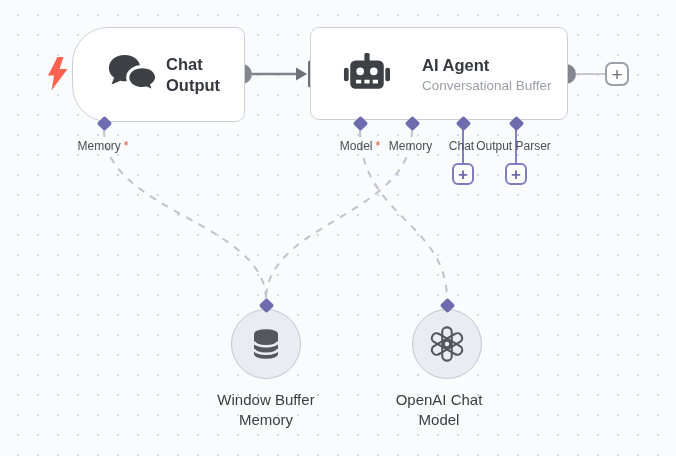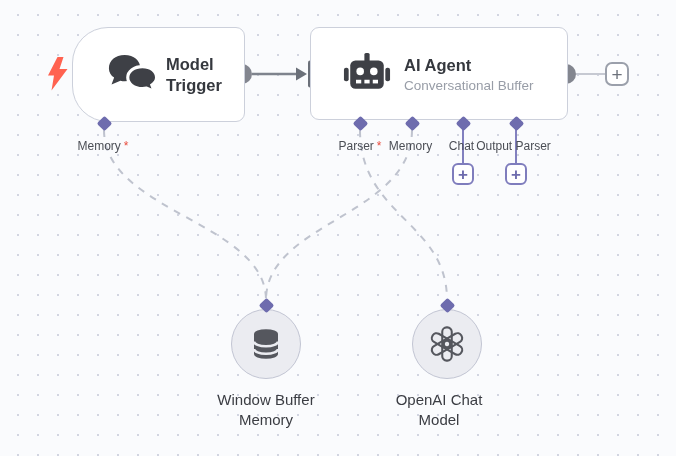--- a/index.html
+++ b/index.html
@@ -9,21 +9,21 @@
     background-color:#fafbfd;
     background-image:radial-gradient(circle,#d2d5e1 1.3px,transparent 1.5px);
     background-size:20px 20px;background-position:8px 5px;
   }
   svg.edges{position:absolute;left:0;top:0;z-index:1;}
   .node{
     position:absolute;background:#fff;border:1.5px solid #ccd0db;
     display:flex;align-items:center;box-sizing:border-box;z-index:2;
   }
   .node-chat{left:72px;top:27px;width:173px;height:95px;border-radius:36px 9px 9px 36px;padding-left:34px;}
-  .node-agent{left:310px;top:27px;width:258px;height:93px;border-radius:9px;padding-left:31px;}
+  .node-agent{left:310px;top:27px;width:258px;height:93px;border-radius:9px;padding-left:31px;gap:18px;}
   .node-title{font-size:16.5px;font-weight:700;color:#35383e;line-height:21px;}
   .chat-title{width:66px;margin-left:7px;}
   .agent-text{margin-left:12px;}
   .agent-sub{font-size:13.5px;color:#989da7;margin-top:2px;}
   .circle-node{
     position:absolute;width:70px;height:70px;border-radius:50%;
     background:#ebecf1;border:1.5px solid #c2c5d3;box-sizing:border-box;
     display:flex;align-items:center;justify-content:center;z-index:2;
   }
   .diamond{
@@ -77,21 +77,21 @@
 
   <svg class="bolt" width="20" height="34" viewBox="0 0 20 34">
     <path d="M9.5,0 L0,18.5 L6,18.5 L3.5,33.5 L19.5,12 L11.5,12 L15.5,0 Z" fill="#ff6250"></path>
   </svg>
 
   <div class="node node-chat">
     <svg width="52" height="44" viewBox="0 0 48 42">
       <path d="M16,2 C7,2 1,7.5 1,14.5 C1,18.5 3,21.5 6,23.5 L3.5,30 L12,26.5 C13.3,26.8 14.6,27 16,27 C25,27 31,21.5 31,14.5 C31,7.5 25,2 16,2 Z" fill="#3e4046"></path>
       <path d="M33,13 C25,13 19,17.5 19,23.5 C19,29.5 25,34 33,34 C34.4,34 35.7,33.8 37,33.5 L44.5,36.8 L42,30.7 C44.7,28.9 46.5,26.4 46.5,23.5 C46.5,17.5 41,13 33,13 Z" fill="#3e4046" stroke="#ffffff" stroke-width="3"></path>
     </svg>
-    <div class="node-title chat-title">Model Trigger</div>
+    <div class="node-title chat-title">Chat Output</div>
   </div>
 
   <div class="node node-agent">
     <svg width="50" height="44" viewBox="0 0 46 42">
       <rect x="20.5" y="1" width="5" height="9" rx="1.5" fill="#3e4046"></rect>
       <rect x="7" y="8" width="32" height="27" rx="5" fill="#3e4046"></rect>
       <rect x="1" y="15" width="4.5" height="13" rx="2" fill="#3e4046"></rect>
       <rect x="40.5" y="15" width="4.5" height="13" rx="2" fill="#3e4046"></rect>
       <circle cx="16.5" cy="18.5" r="3.6" fill="#ffffff"></circle>
       <circle cx="29.5" cy="18.5" r="3.6" fill="#ffffff"></circle>
@@ -109,21 +109,21 @@
 
   <div class="diamond" style="left:98.5px;top:117.5px;"></div>
   <div class="diamond" style="left:354.5px;top:117.5px;"></div>
   <div class="diamond" style="left:406.5px;top:117.5px;"></div>
   <div class="diamond" style="left:457.5px;top:117.5px;"></div>
   <div class="diamond" style="left:510.5px;top:117.5px;"></div>
   <div class="diamond" style="left:260.5px;top:299.5px;"></div>
   <div class="diamond" style="left:441.5px;top:299.5px;"></div>
 
   <div class="port-label" style="left:103px;top:139px;"><span>Memory</span><span class="req">*</span></div>
-  <div class="port-label" style="left:360px;top:139px;"><span>Parser</span><span class="req">*</span></div>
+  <div class="port-label" style="left:360px;top:139px;"><span>Model</span><span class="req">*</span></div>
   <div class="port-label" style="left:412px;top:139px;"><span>Memory</span><span class="req"></span></div>
   <div class="port-label" style="left:463px;top:139px;"><span>Chat</span><span class="req"></span></div>
   <div class="port-label" style="left:515px;top:139px;"><span>Output Parser</span><span class="req"></span></div>
 
   <div class="plus-btn plus-purple" style="left:452px;">+</div>
   <div class="plus-btn plus-purple" style="left:505px;">+</div>
 
   <div class="circle-node" style="left:231px;top:309px;">
     <svg width="28" height="32" viewBox="0 0 28 32">
       <path d="M2,6 a12,4.8 0 0 1 24,0 v20 a12,4.8 0 0 1 -24,0 z" fill="#55575e"></path>

